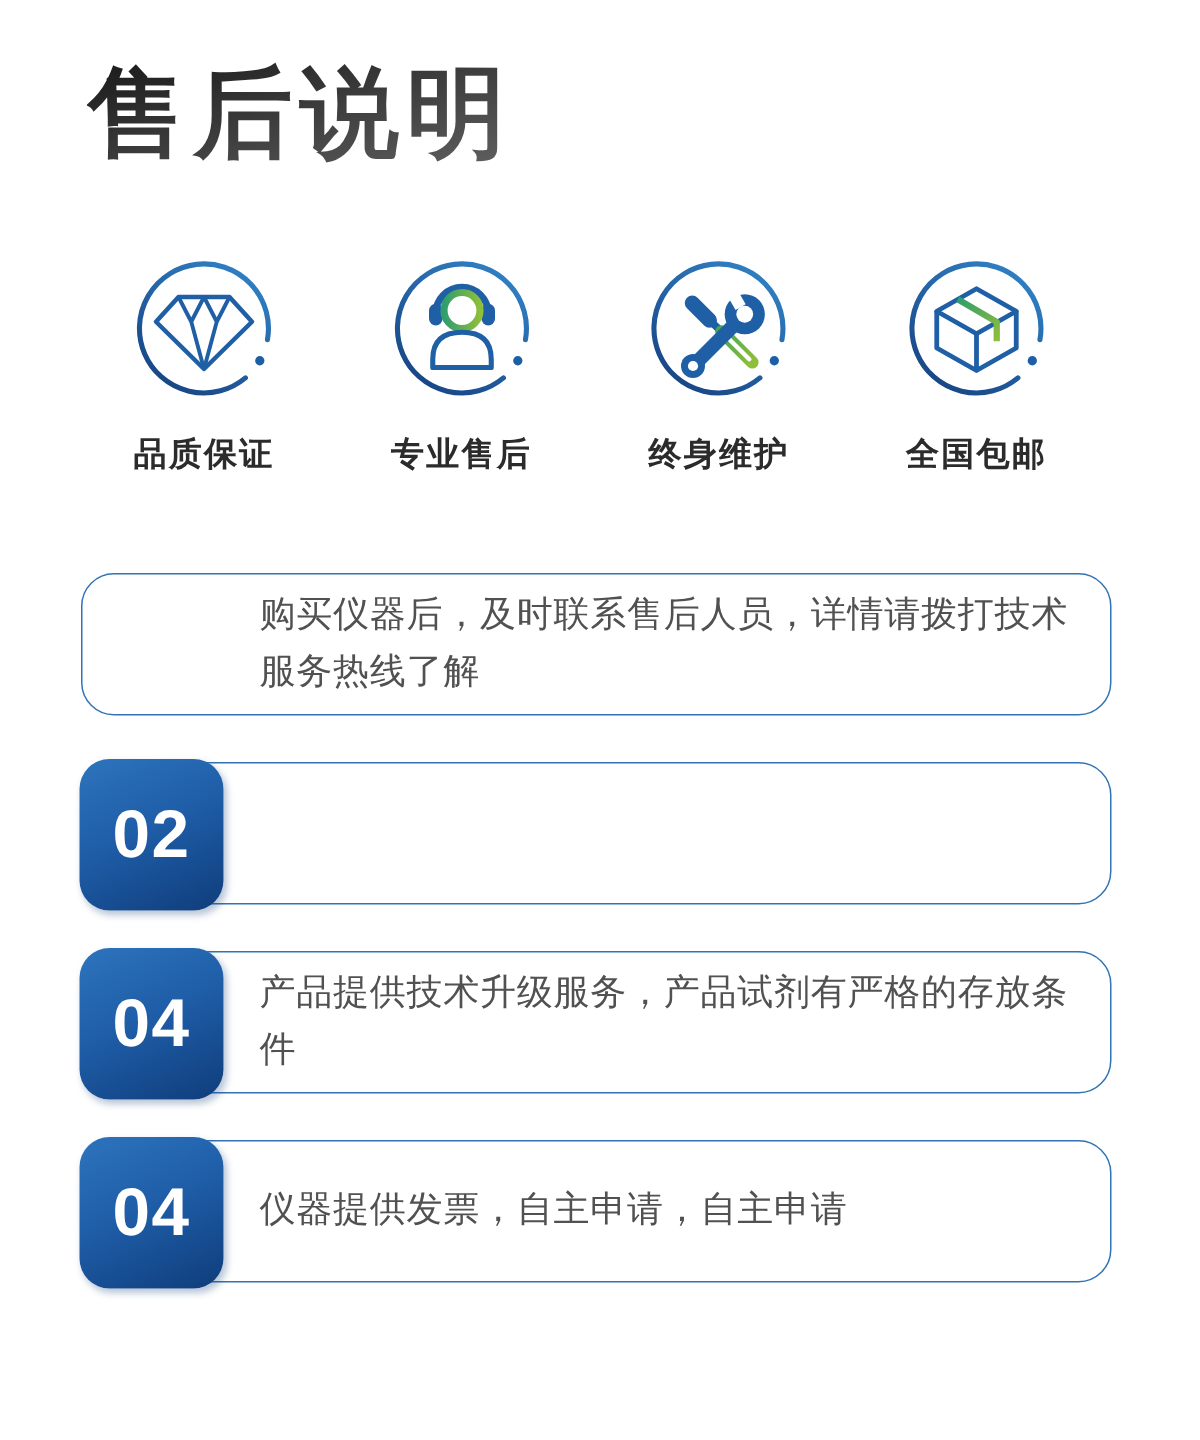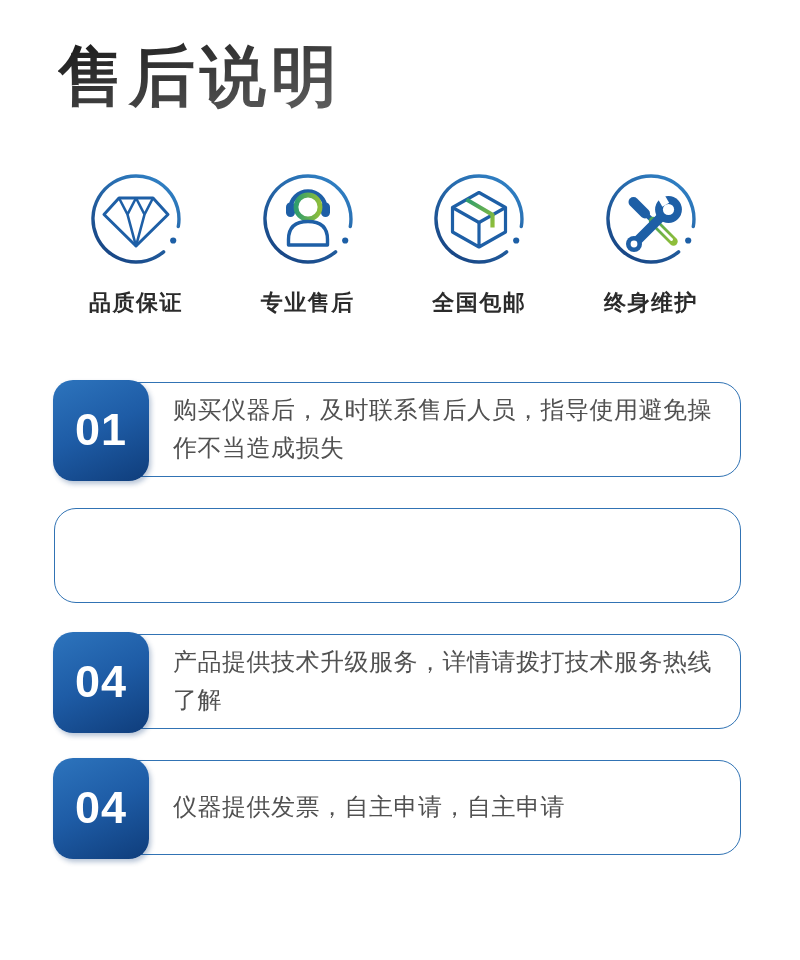--- a/index.html
+++ b/index.html
@@ -114,41 +114,20 @@
         <rect x="63" y="33.5" width="9" height="14.5" rx="4.5" fill="#1e5fa6"></rect>
         <circle cx="50" cy="38" r="12" fill="#ffffff" stroke="url(#gg2)" stroke-width="4.8"></circle>
         <path d="M 30.5 76 L 30.5 70.5 C 30.5 56.5 39.5 52.5 50 52.5 C 60.5 52.5 69.5 56.5 69.5 70.5 L 69.5 76 Z" fill="#ffffff" stroke="#1e5fa6" stroke-width="3.4" stroke-linejoin="round"></path>
       </svg>
       <div class="feature-label">专业售后</div>
     </div>
 
     <div class="feature">
       <svg viewBox="0 0 100 100" aria-hidden="true">
         <defs>
-          <linearGradient id="rg3" x1="0%" y1="100%" x2="70%" y2="0%">
-            <stop offset="0" stop-color="#153e7c"></stop>
-              <stop offset="1" stop-color="#2f7ec2"></stop>
-          </linearGradient>
-          <linearGradient id="gg3" x1="0%" y1="0%" x2="100%" y2="100%">
-            <stop offset="0" stop-color="#2f9d6e"></stop>
-              <stop offset="1" stop-color="#8fbe3a"></stop>
-          </linearGradient>
-        </defs>
-        <path d="M 77.6 82.9 A 43 43 0 1 1 92.3 57.5" fill="none" stroke="url(#rg3)" stroke-width="3.4" stroke-linecap="round"></path>
-        <circle cx="87.2" cy="71.5" r="3.1" fill="#1d5fa6"></circle>
-        <path d="M 50 23.5 L 76.5 38.5 L 50 53.5 L 23.5 38.5 Z" fill="none" stroke="#1e5fa6" stroke-width="3.2" stroke-linejoin="round"></path>
-        <path d="M 23.5 38.5 L 23.5 63 L 50 78 L 76.5 63 L 76.5 38.5 M 50 53.5 L 50 78" fill="none" stroke="#1e5fa6" stroke-width="3.2" stroke-linejoin="round"></path>
-        <path d="M 37.5 30.5 L 63.5 45.7 L 63.5 58.5" fill="none" stroke="url(#gg3)" stroke-width="4.2" stroke-linejoin="round"></path>
-      </svg>
-      <div class="feature-label">全国包邮</div>
-    </div>
-
-    <div class="feature">
-      <svg viewBox="0 0 100 100" aria-hidden="true">
-        <defs>
           <linearGradient id="rg4" x1="0%" y1="100%" x2="70%" y2="0%">
             <stop offset="0" stop-color="#153e7c"></stop>
               <stop offset="1" stop-color="#2f7ec2"></stop>
           </linearGradient>
           <linearGradient id="gg4" x1="0%" y1="0%" x2="100%" y2="100%">
             <stop offset="0" stop-color="#4aa455"></stop>
               <stop offset="1" stop-color="#8fbe3a"></stop>
           </linearGradient>
         </defs>
         <path d="M 77.6 82.9 A 43 43 0 1 1 92.3 57.5" fill="none" stroke="url(#rg4)" stroke-width="3.4" stroke-linecap="round"></path>
@@ -161,39 +140,60 @@
 
         <path d="M 34 74 L 60 48" stroke="#1e5fa6" stroke-width="9.4" stroke-linecap="round" fill="none"></path>
         <circle cx="33" cy="75" r="8" fill="#1e5fa6"></circle>
         <circle cx="33" cy="75" r="3.4" fill="#ffffff"></circle>
         <circle cx="67.5" cy="40.5" r="13.4" fill="#1e5fa6"></circle>
         <circle cx="67.5" cy="40.5" r="5.6" fill="#ffffff"></circle>
         <rect x="63.6" y="19" width="7.8" height="16" fill="#ffffff" transform="rotate(-30 67.5 40.5)"></rect>
       </svg>
       <div class="feature-label">终身维护</div>
     </div>
+
+    <div class="feature">
+      <svg viewBox="0 0 100 100" aria-hidden="true">
+        <defs>
+          <linearGradient id="rg3" x1="0%" y1="100%" x2="70%" y2="0%">
+            <stop offset="0" stop-color="#153e7c"></stop>
+              <stop offset="1" stop-color="#2f7ec2"></stop>
+          </linearGradient>
+          <linearGradient id="gg3" x1="0%" y1="0%" x2="100%" y2="100%">
+            <stop offset="0" stop-color="#2f9d6e"></stop>
+              <stop offset="1" stop-color="#8fbe3a"></stop>
+          </linearGradient>
+        </defs>
+        <path d="M 77.6 82.9 A 43 43 0 1 1 92.3 57.5" fill="none" stroke="url(#rg3)" stroke-width="3.4" stroke-linecap="round"></path>
+        <circle cx="87.2" cy="71.5" r="3.1" fill="#1d5fa6"></circle>
+        <path d="M 50 23.5 L 76.5 38.5 L 50 53.5 L 23.5 38.5 Z" fill="none" stroke="#1e5fa6" stroke-width="3.2" stroke-linejoin="round"></path>
+        <path d="M 23.5 38.5 L 23.5 63 L 50 78 L 76.5 63 L 76.5 38.5 M 50 53.5 L 50 78" fill="none" stroke="#1e5fa6" stroke-width="3.2" stroke-linejoin="round"></path>
+        <path d="M 37.5 30.5 L 63.5 45.7 L 63.5 58.5" fill="none" stroke="url(#gg3)" stroke-width="4.2" stroke-linejoin="round"></path>
+      </svg>
+      <div class="feature-label">全国包邮</div>
+    </div>
   </div>
 
   <div class="steps">
 
     <div class="step-card">
+      <div class="step-text">购买仪器后，及时联系售后人员，详情请拨打技术服务热线了解</div>
+    </div>
+
+    <div class="step-card">
       <div class="step-badge">
-        <span class="step-number">01</span>
+        <span class="step-number">02</span>
       </div>
-      <div class="step-text">购买仪器后，及时联系售后人员，指导使用避免操作不当造成损失</div>
-    </div>
-
-    <div class="step-card">
     </div>
 
     <div class="step-card">
       <div class="step-badge">
         <span class="step-number">04</span>
       </div>
-      <div class="step-text">产品提供技术升级服务，详情请拨打技术服务热线了解</div>
+      <div class="step-text">产品提供技术升级服务，产品试剂有严格的存放条件</div>
     </div>
 
     <div class="step-card">
       <div class="step-badge">
         <span class="step-number">04</span>
       </div>
       <div class="step-text">仪器提供发票，自主申请，自主申请</div>
     </div>
 
   </div>

